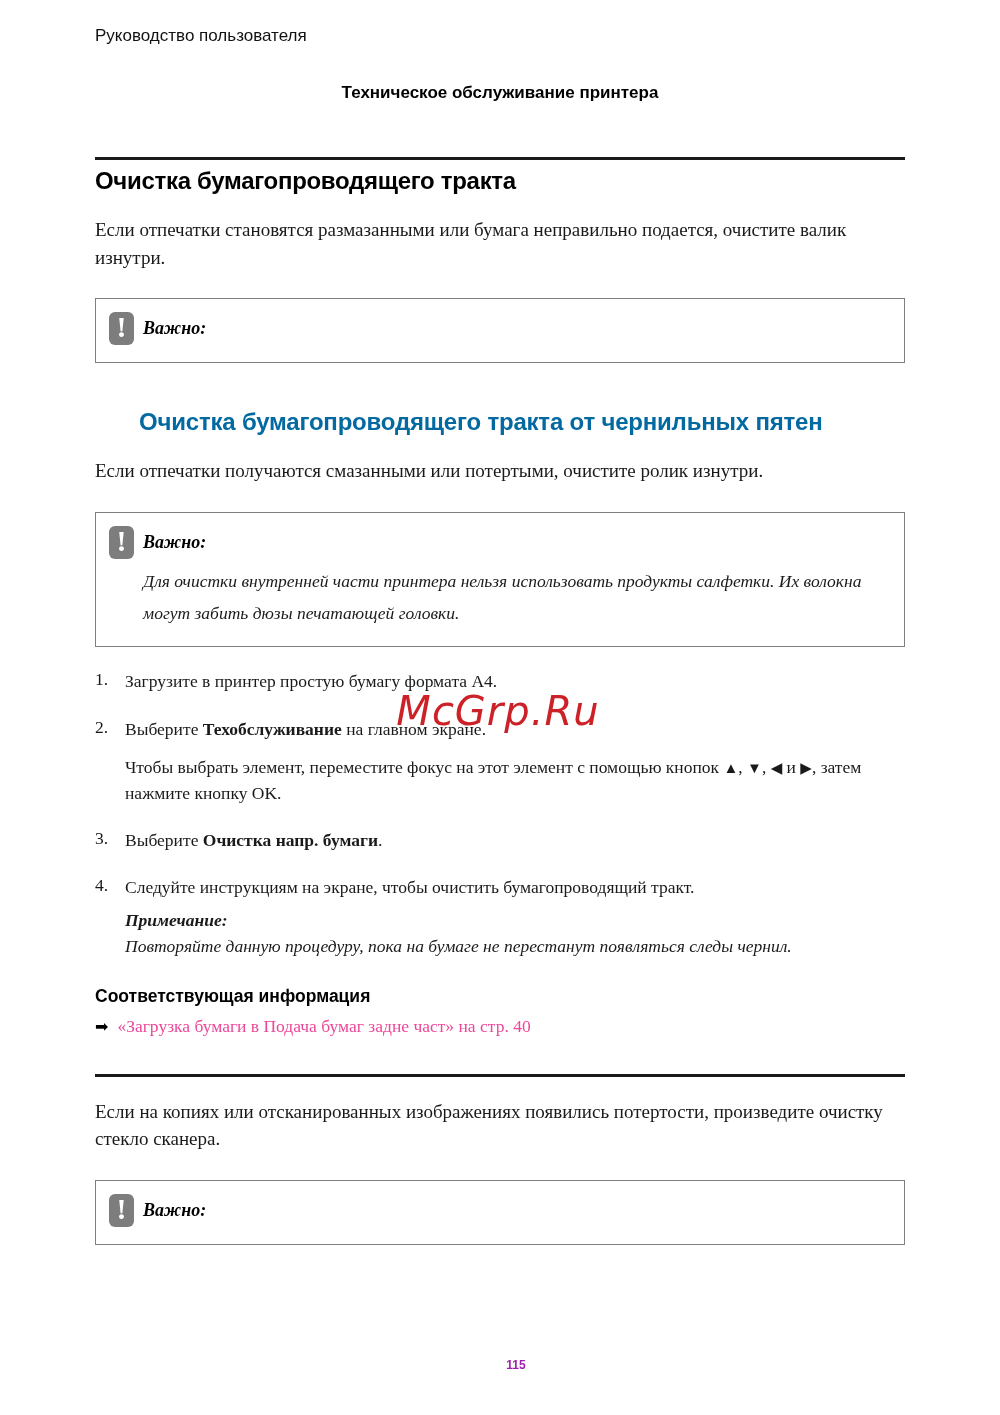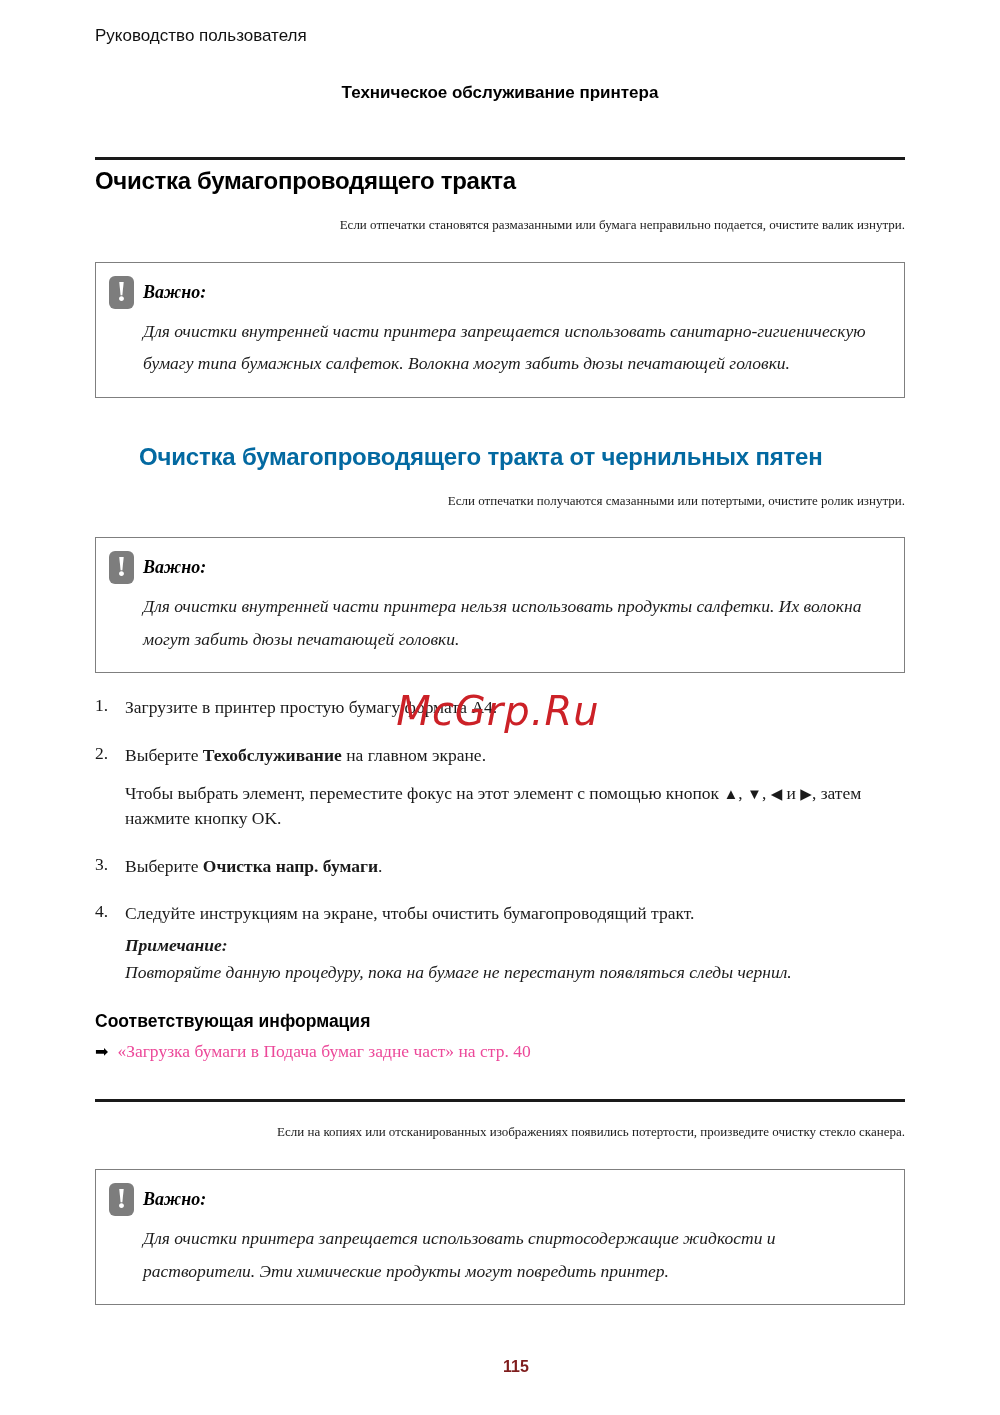--- a/index.html
+++ b/index.html
@@ -47,23 +47,22 @@
     margin-top: 45px;
     font-family: "Liberation Sans", sans-serif;
     font-weight: bold;
     font-size: 24px;
     letter-spacing: -0.2px;
     color: #0369a1;
     margin-left: 44px;
   }
   .body-p {
     margin-top: 21px;
-    font-size: 13px;
+    font-size: 19px;
     line-height: 1.45;
-    text-align: right;
   }
 
   
   .important {
     margin-top: 27px;
     border: 1px solid #7f7f7f;
     background: #ffffff;
     padding: 13px 18px 17px 13px;
   }
   .imp-row { display: flex; align-items: center; }
@@ -142,22 +141,22 @@
   }
 
   
   .page-num {
     position: absolute;
     top: 1358px;
     left: 0; right: 0;
     text-align: center;
     font-family: "Liberation Sans", sans-serif;
     font-weight: bold;
-    font-size: 16px;
-    color: #7f1d1d;
+    font-size: 12px;
+    color: #a21caf;
     margin-left: 32px;
   }
 </style>
 </head>
 <body>
 
 <div class="page">
 
   <div class="watermark">McGrp.Ru</div>
 
@@ -169,21 +168,20 @@
     <h1>Очистка бумагопроводящего тракта</h1>
     <p class="body-p">Если отпечатки становятся размазанными или бумага неправильно подается, очистите валик изнутри.</p>
 
     <div class="important">
       <div class="imp-row">
         <span class="imp-icon">
             <span class="excl">!</span>
           </span>
         <span class="imp-label">Важно:</span>
       </div>
-      <p class="imp-text">Для очистки внутренней части принтера запрещается использовать санитарно-гигиеническую бумагу типа бумажных салфеток. Волокна могут забить дюзы печатающей головки.</p>
     </div>
 
     <h2>Очистка бумагопроводящего тракта от чернильных пятен</h2>
     <p class="body-p">Если отпечатки получаются смазанными или потертыми, очистите ролик изнутри.</p>
 
     <div class="important">
       <div class="imp-row">
         <span class="imp-icon">
             <span class="excl">!</span>
           </span>
@@ -232,18 +230,17 @@
     <div class="rule rule-2"></div>
     <p class="body-p">Если на копиях или отсканированных изображениях появились потертости, произведите очистку стекло сканера.</p>
 
     <div class="important">
       <div class="imp-row">
         <span class="imp-icon">
             <span class="excl">!</span>
           </span>
         <span class="imp-label">Важно:</span>
       </div>
-      <p class="imp-text">Для очистки принтера запрещается использовать спиртосодержащие жидкости и растворители. Эти химические продукты могут повредить принтер.</p>
     </div>
   </div>
 
   <div class="page-num">115</div>
 </div>
 
 </body></html>

